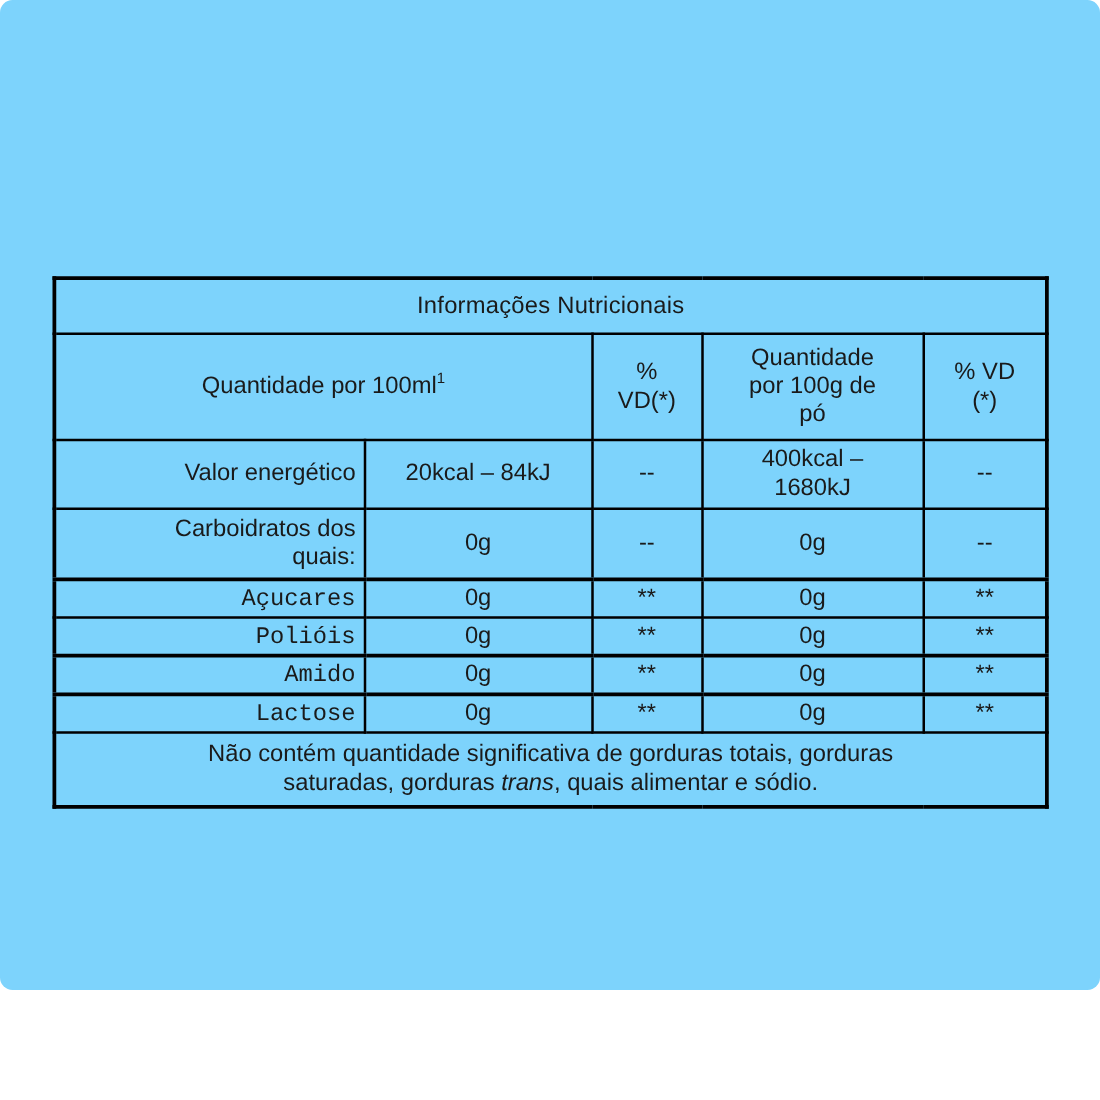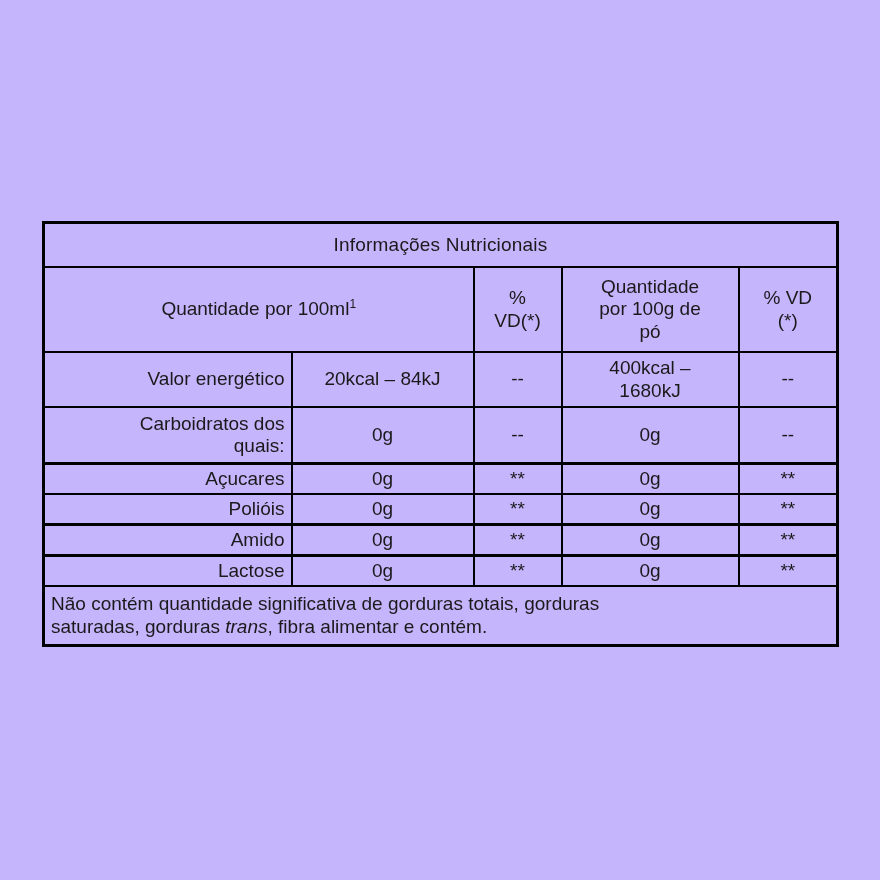--- a/index.html
+++ b/index.html
@@ -1,23 +1,24 @@
 <!DOCTYPE html>
 <html><head>
 <meta charset="utf-8">
 <style>
   html, body { margin: 0; padding: 0; background: #ffffff; }
   .sheet {
     position: relative;
     width: 880px;
-    height: 880px;
-    background: #c4b5fd;
+    height: 792px;
+    background: #7dd3fc;
     font-family: "Liberation Sans", sans-serif;
     color: #1a1a1a;
     overflow: hidden;
+    border-radius: 10px;
   }
   table.nutri {
     position: absolute;
     left: 42px;
     top: 221px;
     width: 794px;
     border-collapse: collapse;
     table-layout: fixed;
     border: 3px solid #000;
   }
@@ -34,27 +35,27 @@
     text-align: center;
     height: 38px;
     border-bottom: 3px solid #000;
     letter-spacing: 0.2px;
   }
   td.hdr { text-align: center; height: 79px; }
   .c   { text-align: center; }
   .pre { white-space: pre-line; }
   .top { vertical-align: top; padding-top: 4px; }
   td.lbl { text-align: right; padding-left: 8px; }
-  td.lbl.ind { padding-left: 30px; }
+  td.lbl.ind { padding-left: 30px; font-family: Liberation Mono, monospace; }
   tr.r-valor td { height: 49px; }
   tr.r-carbo td { height: 50px; }
   tr.r-sub  td { height: 24px; }
   tr.t3 td { border-top: 3px solid #000; }
   td.footer {
-    text-align: left;
+    text-align: center;
     height: 53px;
     border-top: 2px solid #000;
   }
   sup { font-size: 12px; line-height: 0; }
 </style>
 </head>
 <body>
 
 <div class="sheet">
   <table class="nutri">
@@ -129,18 +130,18 @@
       <td class="c">0g</td>
       <td class="c">**</td>
       <td class="c">0g</td>
       <td class="c">**</td>
     </tr>
 
 
     <tr>
       <td colspan="5" class="footer">
         <div>Não contém quantidade significativa de gorduras totais, gorduras</div>
-        <div><span>saturadas, gorduras </span><i>trans</i><span>, fibra alimentar e contém.</span></div>
+        <div><span>saturadas, gorduras </span><i>trans</i><span>, quais alimentar e sódio.</span></div>
       </td>
     </tr>
   </tbody>
     </table>
 </div>
 
 </body></html>

